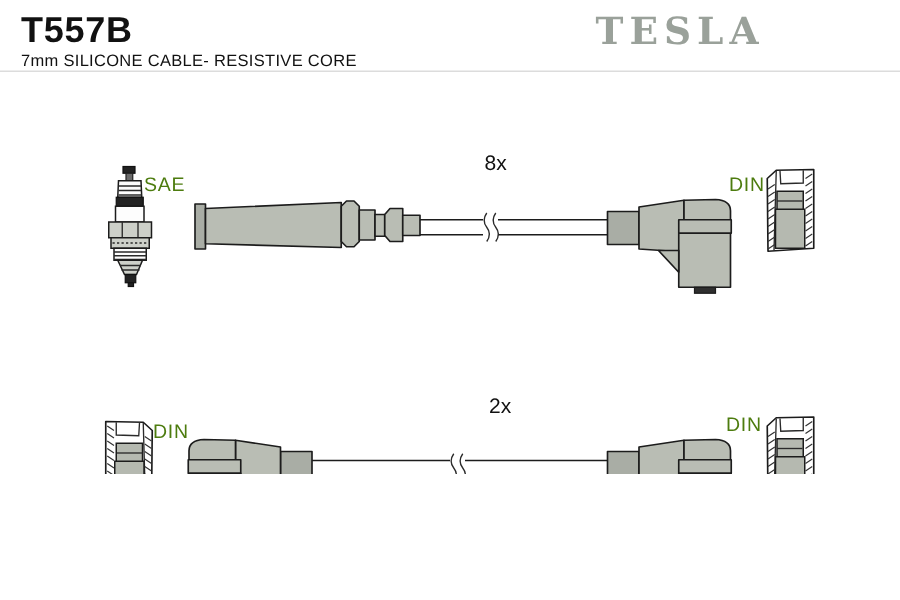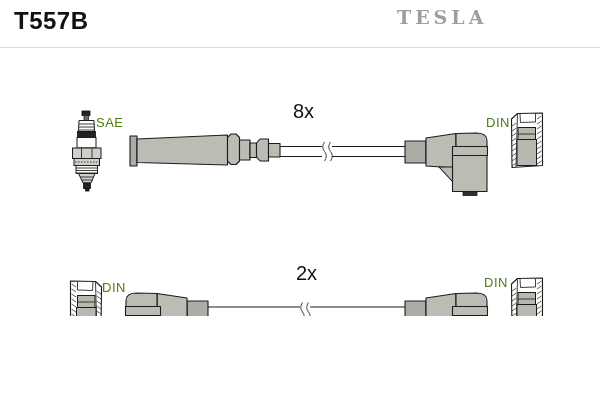--- a/index.html
+++ b/index.html
@@ -11,28 +11,28 @@
     position:absolute; left:14px; top:7px;
     font-size:24px; font-weight:bold; color:#111; letter-spacing:0.5px;
   }
   .sub {
     position:absolute; left:14px; top:35px;
     font-size:11px; color:#111; letter-spacing:0.2px;
   }
   .logo {
     position:absolute; left:397px; top:6px;
     font-family:"DejaVu Serif", serif; font-weight:bold;
-    font-size:19px; letter-spacing:4px; color:#9aa19a;
+    font-size:25px; letter-spacing:4px; color:#9aa19a;
   }
   .divider {
     position:absolute; left:0; top:47px; width:600px; height:1px;
     background:#dcdcdc;
   }
   .lbl { position:absolute; font-size:13px; color:#4d7c0f; letter-spacing:0.5px; }
-  .qty { position:absolute; font-size:20px; color:#111; }
+  .qty { position:absolute; font-size:14px; color:#111;margin-left:30px; }
   svg.canvas { position:absolute; left:0; top:0; }
 
   
   .b  { fill:#b9bdb4; stroke:#1c1c1c; stroke-width:1.1; stroke-linejoin:round; }
   .c  { fill:#a9ada5; stroke:#1c1c1c; stroke-width:1.1; stroke-linejoin:round; }
   .n  { fill:#2f2f2f; stroke:#1c1c1c; stroke-width:0.8; }
   .w  { stroke:#1c1c1c; stroke-width:1.1; fill:none; }
   .d  { fill:#ffffff; stroke:#1c1c1c; stroke-width:1.1; stroke-linejoin:round; }
   .g2 { fill:#b5b9b0; stroke:#1c1c1c; stroke-width:1; }
   .h  { stroke:#333333; stroke-width:0.8; fill:none; }
@@ -41,20 +41,21 @@
   .md { fill:#6b6b6b; stroke:#222222; stroke-width:0.8; }
   .lt { fill:#cdd0c9; stroke:#1c1c1c; stroke-width:1; }
   .det{ stroke:#2a2a2a; stroke-width:0.9; fill:none; }
 </style>
 </head>
 <body>
 
 <div class="sheet">
 
   <div class="pn">T557B</div>
+  <div class="sub">7mm SILICONE CABLE- RESISTIVE CORE</div>
   <div class="logo">TESLA</div>
   <div class="divider"></div>
 
   <svg class="canvas" width="600" height="400" viewBox="0 0 600 400">
     <defs>
 
       <g id="elbow">
         <rect class="c" x="405" y="141" width="21" height="22"></rect>
         <path class="b" d="M426,138 L456,133.5 L456,168 L426,166 Z"></path>
         <path class="b" d="M456,133.5 L477,133 Q487,133.5 487,140.5 L487,146.5 L456,146.5 Z"></path>

